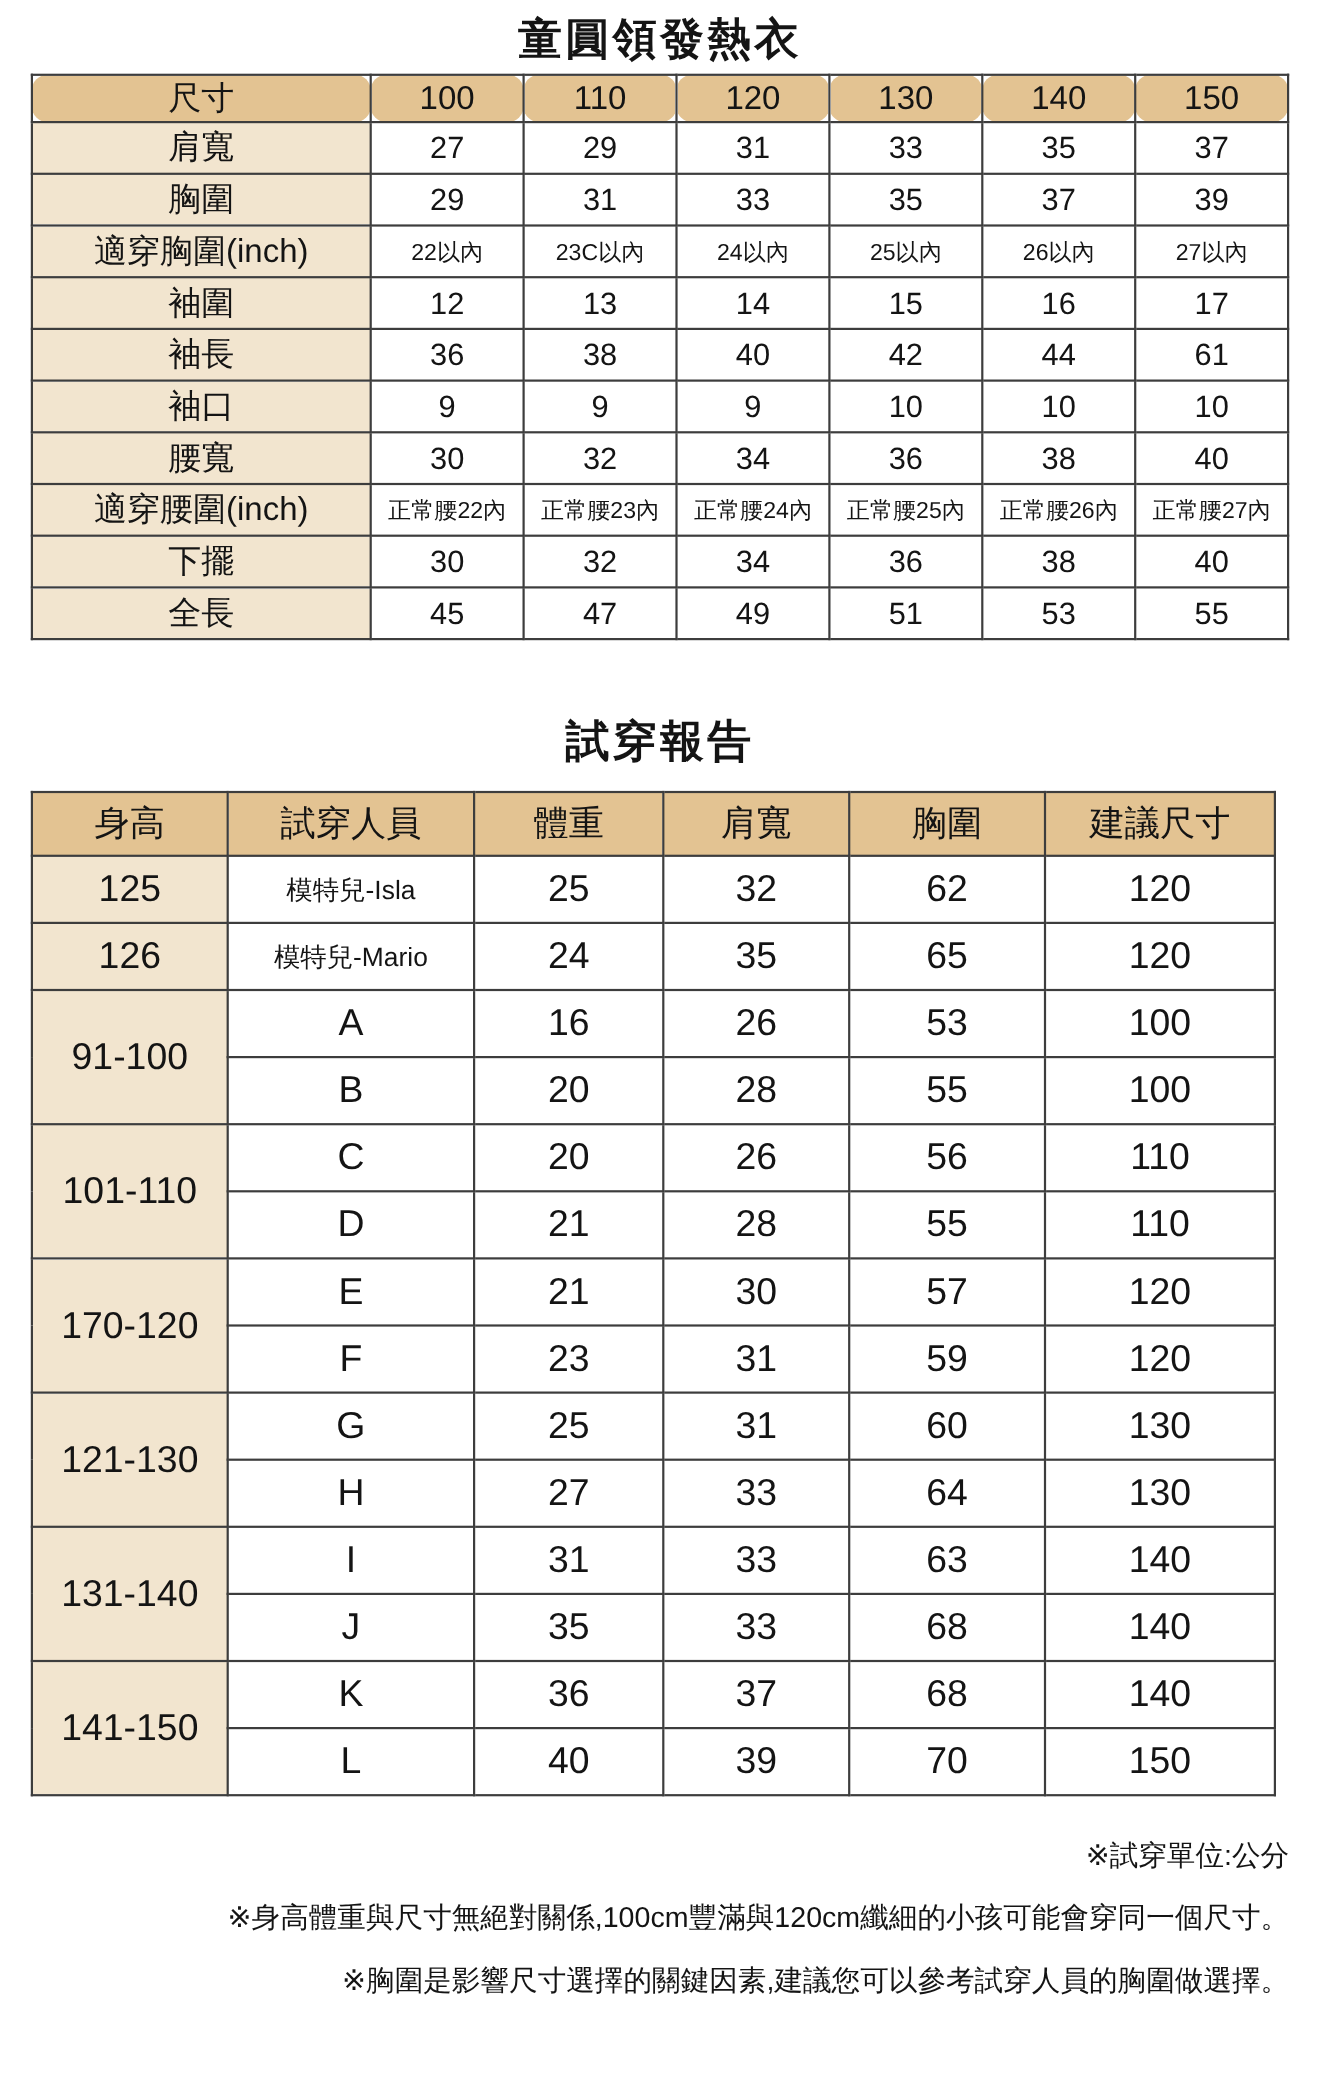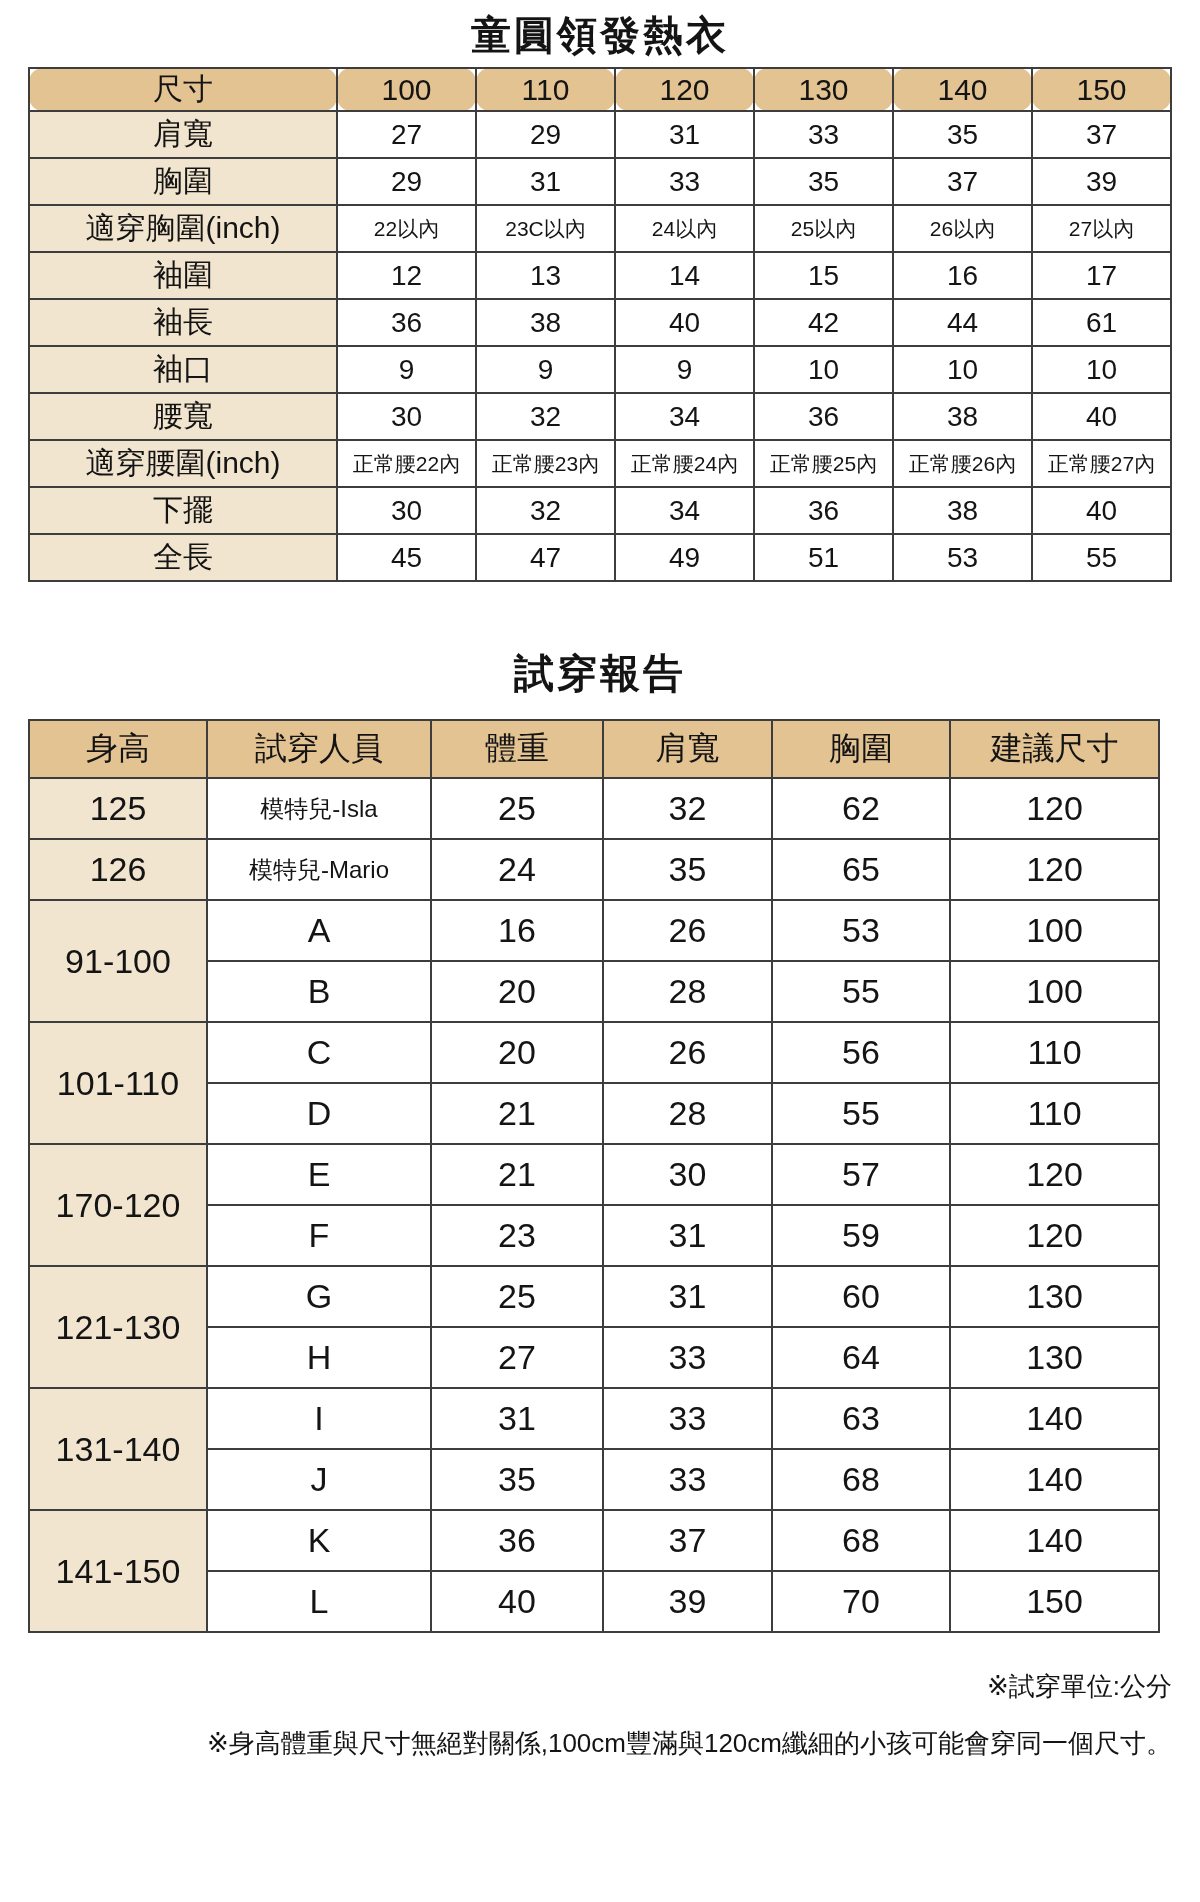--- a/index.html
+++ b/index.html
@@ -313,15 +313,16 @@
           <td>39</td>
           <td>70</td>
           <td>150</td>
         </tr>
       </tbody>
   </table>
 
   <div class="notes">
     <p>※試穿單位:公分</p>
     <p>※身高體重與尺寸無絕對關係,100cm豐滿與120cm纖細的小孩可能會穿同一個尺寸。</p>
+    <p>※胸圍是影響尺寸選擇的關鍵因素,建議您可以參考試穿人員的胸圍做選擇。</p>
   </div>
 
 </div>
 
 </body></html>

